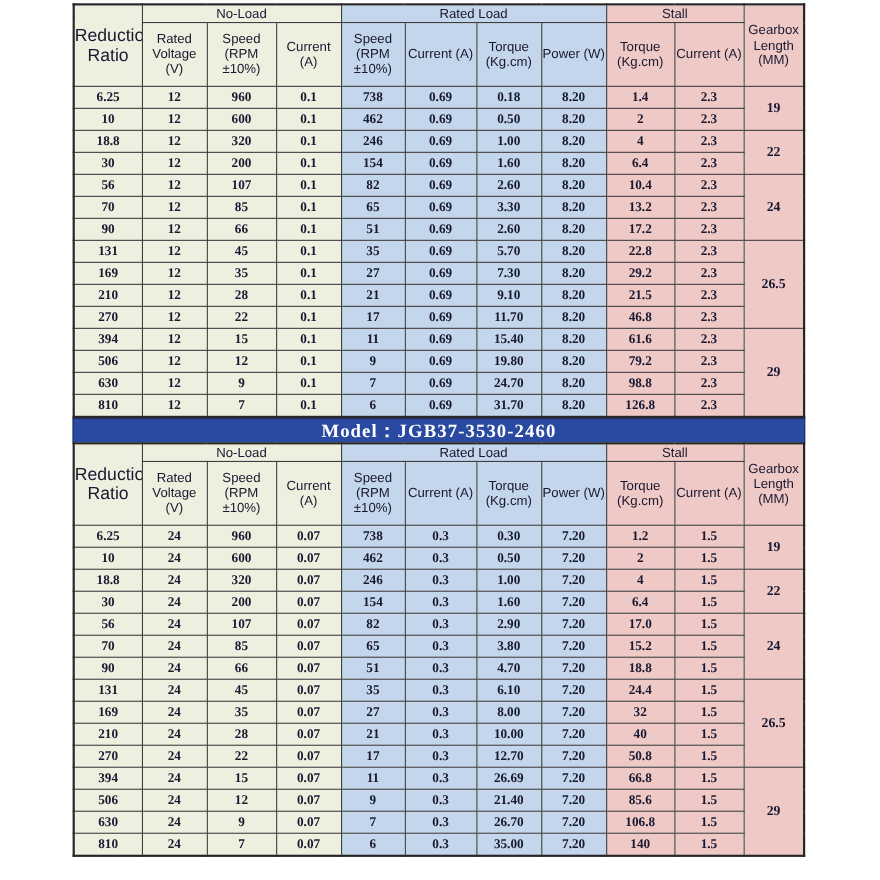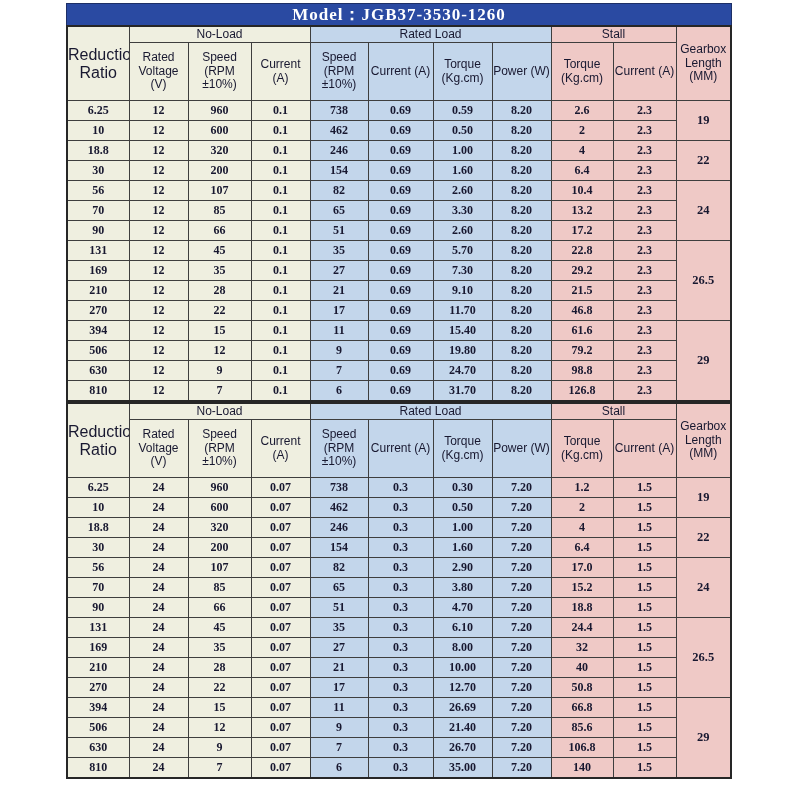--- a/index.html
+++ b/index.html
@@ -63,246 +63,20 @@
   
   col.c0 { width: 62px; }  col.c1 { width: 59px; }  col.c2 { width: 63px; }
   col.c3 { width: 59px; }  col.c4 { width: 58px; }  col.c5 { width: 65px; }
   col.c6 { width: 59px; }  col.c7 { width: 59px; }  col.c8 { width: 62px; }
   col.c9 { width: 63px; }  col.c10 { width: 55px; }
 </style>
 </head>
 <body>
 
 <div class="page">
-
-  <div class="model-block">
-    <div class="title-bar">Model：JGB37-3530-1260</div>
-    <table class="spec">
-      <colgroup>
-        <col class="c0">
-          <col class="c1">
-          <col class="c2">
-          <col class="c3">
-          <col class="c4">
-        <col class="c5">
-          <col class="c6">
-          <col class="c7">
-          <col class="c8">
-          <col class="c9">
-          <col class="c10">
-      </colgroup>
-      <thead>
-        <tr class="section-row">
-          <th rowspan="2" class="bg-ivory corner">Reduction Ratio</th>
-          <th colspan="3" class="bg-ivory">No-Load</th>
-          <th colspan="4" class="bg-blue">Rated Load</th>
-          <th colspan="2" class="bg-pink">Stall</th>
-          <th rowspan="2" class="bg-pink">Gearbox Length (MM)</th>
-        </tr>
-        <tr class="cols-row">
-          <th class="bg-ivory">Rated Voltage (V)</th>
-          <th class="bg-ivory">Speed (RPM ±10%)</th>
-          <th class="bg-ivory">Current (A)</th>
-          <th class="bg-blue">Speed (RPM ±10%)</th>
-          <th class="bg-blue">Current (A)</th>
-          <th class="bg-blue">Torque (Kg.cm)</th>
-          <th class="bg-blue">Power (W)</th>
-          <th class="bg-pink">Torque (Kg.cm)</th>
-          <th class="bg-pink">Current (A)</th>
-        </tr>
-      </thead>
-      <tbody>
-          <tr>
-            <td class="bg-ivory">6.25</td>
-            <td class="bg-ivory">12</td>
-            <td class="bg-ivory">960</td>
-            <td class="bg-ivory">0.1</td>
-            <td class="bg-blue">738</td>
-            <td class="bg-blue">0.69</td>
-            <td class="bg-blue">0.59</td>
-            <td class="bg-blue">8.20</td>
-            <td class="bg-pink">2.6</td>
-            <td class="bg-pink">2.3</td>
-            <td class="bg-pink gearbox-cell" rowspan="2">19</td>
-          </tr>
-          <tr>
-            <td class="bg-ivory">10</td>
-            <td class="bg-ivory">12</td>
-            <td class="bg-ivory">600</td>
-            <td class="bg-ivory">0.1</td>
-            <td class="bg-blue">462</td>
-            <td class="bg-blue">0.69</td>
-            <td class="bg-blue">0.50</td>
-            <td class="bg-blue">8.20</td>
-            <td class="bg-pink">2</td>
-            <td class="bg-pink">2.3</td>
-          </tr>
-          <tr>
-            <td class="bg-ivory">18.8</td>
-            <td class="bg-ivory">12</td>
-            <td class="bg-ivory">320</td>
-            <td class="bg-ivory">0.1</td>
-            <td class="bg-blue">246</td>
-            <td class="bg-blue">0.69</td>
-            <td class="bg-blue">1.00</td>
-            <td class="bg-blue">8.20</td>
-            <td class="bg-pink">4</td>
-            <td class="bg-pink">2.3</td>
-            <td class="bg-pink gearbox-cell" rowspan="2">22</td>
-          </tr>
-          <tr>
-            <td class="bg-ivory">30</td>
-            <td class="bg-ivory">12</td>
-            <td class="bg-ivory">200</td>
-            <td class="bg-ivory">0.1</td>
-            <td class="bg-blue">154</td>
-            <td class="bg-blue">0.69</td>
-            <td class="bg-blue">1.60</td>
-            <td class="bg-blue">8.20</td>
-            <td class="bg-pink">6.4</td>
-            <td class="bg-pink">2.3</td>
-          </tr>
-          <tr>
-            <td class="bg-ivory">56</td>
-            <td class="bg-ivory">12</td>
-            <td class="bg-ivory">107</td>
-            <td class="bg-ivory">0.1</td>
-            <td class="bg-blue">82</td>
-            <td class="bg-blue">0.69</td>
-            <td class="bg-blue">2.60</td>
-            <td class="bg-blue">8.20</td>
-            <td class="bg-pink">10.4</td>
-            <td class="bg-pink">2.3</td>
-            <td class="bg-pink gearbox-cell" rowspan="3">24</td>
-          </tr>
-          <tr>
-            <td class="bg-ivory">70</td>
-            <td class="bg-ivory">12</td>
-            <td class="bg-ivory">85</td>
-            <td class="bg-ivory">0.1</td>
-            <td class="bg-blue">65</td>
-            <td class="bg-blue">0.69</td>
-            <td class="bg-blue">3.30</td>
-            <td class="bg-blue">8.20</td>
-            <td class="bg-pink">13.2</td>
-            <td class="bg-pink">2.3</td>
-          </tr>
-          <tr>
-            <td class="bg-ivory">90</td>
-            <td class="bg-ivory">12</td>
-            <td class="bg-ivory">66</td>
-            <td class="bg-ivory">0.1</td>
-            <td class="bg-blue">51</td>
-            <td class="bg-blue">0.69</td>
-            <td class="bg-blue">2.60</td>
-            <td class="bg-blue">8.20</td>
-            <td class="bg-pink">17.2</td>
-            <td class="bg-pink">2.3</td>
-          </tr>
-          <tr>
-            <td class="bg-ivory">131</td>
-            <td class="bg-ivory">12</td>
-            <td class="bg-ivory">45</td>
-            <td class="bg-ivory">0.1</td>
-            <td class="bg-blue">35</td>
-            <td class="bg-blue">0.69</td>
-            <td class="bg-blue">5.70</td>
-            <td class="bg-blue">8.20</td>
-            <td class="bg-pink">22.8</td>
-            <td class="bg-pink">2.3</td>
-            <td class="bg-pink gearbox-cell" rowspan="4">26.5</td>
-          </tr>
-          <tr>
-            <td class="bg-ivory">169</td>
-            <td class="bg-ivory">12</td>
-            <td class="bg-ivory">35</td>
-            <td class="bg-ivory">0.1</td>
-            <td class="bg-blue">27</td>
-            <td class="bg-blue">0.69</td>
-            <td class="bg-blue">7.30</td>
-            <td class="bg-blue">8.20</td>
-            <td class="bg-pink">29.2</td>
-            <td class="bg-pink">2.3</td>
-          </tr>
-          <tr>
-            <td class="bg-ivory">210</td>
-            <td class="bg-ivory">12</td>
-            <td class="bg-ivory">28</td>
-            <td class="bg-ivory">0.1</td>
-            <td class="bg-blue">21</td>
-            <td class="bg-blue">0.69</td>
-            <td class="bg-blue">9.10</td>
-            <td class="bg-blue">8.20</td>
-            <td class="bg-pink">21.5</td>
-            <td class="bg-pink">2.3</td>
-          </tr>
-          <tr>
-            <td class="bg-ivory">270</td>
-            <td class="bg-ivory">12</td>
-            <td class="bg-ivory">22</td>
-            <td class="bg-ivory">0.1</td>
-            <td class="bg-blue">17</td>
-            <td class="bg-blue">0.69</td>
-            <td class="bg-blue">11.70</td>
-            <td class="bg-blue">8.20</td>
-            <td class="bg-pink">46.8</td>
-            <td class="bg-pink">2.3</td>
-          </tr>
-          <tr>
-            <td class="bg-ivory">394</td>
-            <td class="bg-ivory">12</td>
-            <td class="bg-ivory">15</td>
-            <td class="bg-ivory">0.1</td>
-            <td class="bg-blue">11</td>
-            <td class="bg-blue">0.69</td>
-            <td class="bg-blue">15.40</td>
-            <td class="bg-blue">8.20</td>
-            <td class="bg-pink">61.6</td>
-            <td class="bg-pink">2.3</td>
-            <td class="bg-pink gearbox-cell" rowspan="4">29</td>
-          </tr>
-          <tr>
-            <td class="bg-ivory">506</td>
-            <td class="bg-ivory">12</td>
-            <td class="bg-ivory">12</td>
-            <td class="bg-ivory">0.1</td>
-            <td class="bg-blue">9</td>
-            <td class="bg-blue">0.69</td>
-            <td class="bg-blue">19.80</td>
-            <td class="bg-blue">8.20</td>
-            <td class="bg-pink">79.2</td>
-            <td class="bg-pink">2.3</td>
-          </tr>
-          <tr>
-            <td class="bg-ivory">630</td>
-            <td class="bg-ivory">12</td>
-            <td class="bg-ivory">9</td>
-            <td class="bg-ivory">0.1</td>
-            <td class="bg-blue">7</td>
-            <td class="bg-blue">0.69</td>
-            <td class="bg-blue">24.70</td>
-            <td class="bg-blue">8.20</td>
-            <td class="bg-pink">98.8</td>
-            <td class="bg-pink">2.3</td>
-          </tr>
-          <tr>
-            <td class="bg-ivory">810</td>
-            <td class="bg-ivory">12</td>
-            <td class="bg-ivory">7</td>
-            <td class="bg-ivory">0.1</td>
-            <td class="bg-blue">6</td>
-            <td class="bg-blue">0.69</td>
-            <td class="bg-blue">31.70</td>
-            <td class="bg-blue">8.20</td>
-            <td class="bg-pink">126.8</td>
-            <td class="bg-pink">2.3</td>
-          </tr>
-        </tbody>
-    </table>
-  </div>
 
   <div class="model-block">
     <table class="spec">
       <colgroup>
         <col class="c0">
           <col class="c1">
           <col class="c2">
           <col class="c3">
           <col class="c4">
         <col class="c5">
@@ -328,200 +102,426 @@
           <th class="bg-blue">Current (A)</th>
           <th class="bg-blue">Torque (Kg.cm)</th>
           <th class="bg-blue">Power (W)</th>
           <th class="bg-pink">Torque (Kg.cm)</th>
           <th class="bg-pink">Current (A)</th>
         </tr>
       </thead>
       <tbody>
           <tr>
             <td class="bg-ivory">6.25</td>
-            <td class="bg-ivory">24</td>
+            <td class="bg-ivory">12</td>
             <td class="bg-ivory">960</td>
-            <td class="bg-ivory">0.07</td>
+            <td class="bg-ivory">0.1</td>
             <td class="bg-blue">738</td>
-            <td class="bg-blue">0.3</td>
-            <td class="bg-blue">0.30</td>
-            <td class="bg-blue">7.20</td>
-            <td class="bg-pink">1.2</td>
-            <td class="bg-pink">1.5</td>
+            <td class="bg-blue">0.69</td>
+            <td class="bg-blue">0.18</td>
+            <td class="bg-blue">8.20</td>
+            <td class="bg-pink">1.4</td>
+            <td class="bg-pink">2.3</td>
             <td class="bg-pink gearbox-cell" rowspan="2">19</td>
           </tr>
           <tr>
             <td class="bg-ivory">10</td>
-            <td class="bg-ivory">24</td>
+            <td class="bg-ivory">12</td>
             <td class="bg-ivory">600</td>
-            <td class="bg-ivory">0.07</td>
+            <td class="bg-ivory">0.1</td>
             <td class="bg-blue">462</td>
-            <td class="bg-blue">0.3</td>
+            <td class="bg-blue">0.69</td>
             <td class="bg-blue">0.50</td>
-            <td class="bg-blue">7.20</td>
+            <td class="bg-blue">8.20</td>
             <td class="bg-pink">2</td>
-            <td class="bg-pink">1.5</td>
+            <td class="bg-pink">2.3</td>
           </tr>
           <tr>
             <td class="bg-ivory">18.8</td>
-            <td class="bg-ivory">24</td>
+            <td class="bg-ivory">12</td>
             <td class="bg-ivory">320</td>
-            <td class="bg-ivory">0.07</td>
+            <td class="bg-ivory">0.1</td>
             <td class="bg-blue">246</td>
-            <td class="bg-blue">0.3</td>
+            <td class="bg-blue">0.69</td>
             <td class="bg-blue">1.00</td>
-            <td class="bg-blue">7.20</td>
+            <td class="bg-blue">8.20</td>
             <td class="bg-pink">4</td>
-            <td class="bg-pink">1.5</td>
+            <td class="bg-pink">2.3</td>
             <td class="bg-pink gearbox-cell" rowspan="2">22</td>
           </tr>
           <tr>
             <td class="bg-ivory">30</td>
-            <td class="bg-ivory">24</td>
+            <td class="bg-ivory">12</td>
             <td class="bg-ivory">200</td>
-            <td class="bg-ivory">0.07</td>
+            <td class="bg-ivory">0.1</td>
             <td class="bg-blue">154</td>
-            <td class="bg-blue">0.3</td>
+            <td class="bg-blue">0.69</td>
             <td class="bg-blue">1.60</td>
-            <td class="bg-blue">7.20</td>
+            <td class="bg-blue">8.20</td>
             <td class="bg-pink">6.4</td>
-            <td class="bg-pink">1.5</td>
+            <td class="bg-pink">2.3</td>
           </tr>
           <tr>
             <td class="bg-ivory">56</td>
-            <td class="bg-ivory">24</td>
+            <td class="bg-ivory">12</td>
             <td class="bg-ivory">107</td>
-            <td class="bg-ivory">0.07</td>
+            <td class="bg-ivory">0.1</td>
             <td class="bg-blue">82</td>
-            <td class="bg-blue">0.3</td>
-            <td class="bg-blue">2.90</td>
-            <td class="bg-blue">7.20</td>
-            <td class="bg-pink">17.0</td>
-            <td class="bg-pink">1.5</td>
+            <td class="bg-blue">0.69</td>
+            <td class="bg-blue">2.60</td>
+            <td class="bg-blue">8.20</td>
+            <td class="bg-pink">10.4</td>
+            <td class="bg-pink">2.3</td>
             <td class="bg-pink gearbox-cell" rowspan="3">24</td>
           </tr>
           <tr>
             <td class="bg-ivory">70</td>
-            <td class="bg-ivory">24</td>
+            <td class="bg-ivory">12</td>
             <td class="bg-ivory">85</td>
-            <td class="bg-ivory">0.07</td>
+            <td class="bg-ivory">0.1</td>
             <td class="bg-blue">65</td>
-            <td class="bg-blue">0.3</td>
-            <td class="bg-blue">3.80</td>
-            <td class="bg-blue">7.20</td>
-            <td class="bg-pink">15.2</td>
-            <td class="bg-pink">1.5</td>
+            <td class="bg-blue">0.69</td>
+            <td class="bg-blue">3.30</td>
+            <td class="bg-blue">8.20</td>
+            <td class="bg-pink">13.2</td>
+            <td class="bg-pink">2.3</td>
           </tr>
           <tr>
             <td class="bg-ivory">90</td>
-            <td class="bg-ivory">24</td>
+            <td class="bg-ivory">12</td>
             <td class="bg-ivory">66</td>
-            <td class="bg-ivory">0.07</td>
+            <td class="bg-ivory">0.1</td>
             <td class="bg-blue">51</td>
-            <td class="bg-blue">0.3</td>
-            <td class="bg-blue">4.70</td>
-            <td class="bg-blue">7.20</td>
-            <td class="bg-pink">18.8</td>
-            <td class="bg-pink">1.5</td>
+            <td class="bg-blue">0.69</td>
+            <td class="bg-blue">2.60</td>
+            <td class="bg-blue">8.20</td>
+            <td class="bg-pink">17.2</td>
+            <td class="bg-pink">2.3</td>
           </tr>
           <tr>
             <td class="bg-ivory">131</td>
-            <td class="bg-ivory">24</td>
+            <td class="bg-ivory">12</td>
             <td class="bg-ivory">45</td>
-            <td class="bg-ivory">0.07</td>
+            <td class="bg-ivory">0.1</td>
             <td class="bg-blue">35</td>
-            <td class="bg-blue">0.3</td>
-            <td class="bg-blue">6.10</td>
-            <td class="bg-blue">7.20</td>
-            <td class="bg-pink">24.4</td>
-            <td class="bg-pink">1.5</td>
+            <td class="bg-blue">0.69</td>
+            <td class="bg-blue">5.70</td>
+            <td class="bg-blue">8.20</td>
+            <td class="bg-pink">22.8</td>
+            <td class="bg-pink">2.3</td>
             <td class="bg-pink gearbox-cell" rowspan="4">26.5</td>
           </tr>
           <tr>
             <td class="bg-ivory">169</td>
-            <td class="bg-ivory">24</td>
+            <td class="bg-ivory">12</td>
             <td class="bg-ivory">35</td>
-            <td class="bg-ivory">0.07</td>
+            <td class="bg-ivory">0.1</td>
             <td class="bg-blue">27</td>
-            <td class="bg-blue">0.3</td>
-            <td class="bg-blue">8.00</td>
-            <td class="bg-blue">7.20</td>
-            <td class="bg-pink">32</td>
-            <td class="bg-pink">1.5</td>
+            <td class="bg-blue">0.69</td>
+            <td class="bg-blue">7.30</td>
+            <td class="bg-blue">8.20</td>
+            <td class="bg-pink">29.2</td>
+            <td class="bg-pink">2.3</td>
           </tr>
           <tr>
             <td class="bg-ivory">210</td>
-            <td class="bg-ivory">24</td>
+            <td class="bg-ivory">12</td>
             <td class="bg-ivory">28</td>
-            <td class="bg-ivory">0.07</td>
+            <td class="bg-ivory">0.1</td>
             <td class="bg-blue">21</td>
-            <td class="bg-blue">0.3</td>
-            <td class="bg-blue">10.00</td>
-            <td class="bg-blue">7.20</td>
-            <td class="bg-pink">40</td>
-            <td class="bg-pink">1.5</td>
+            <td class="bg-blue">0.69</td>
+            <td class="bg-blue">9.10</td>
+            <td class="bg-blue">8.20</td>
+            <td class="bg-pink">21.5</td>
+            <td class="bg-pink">2.3</td>
           </tr>
           <tr>
             <td class="bg-ivory">270</td>
-            <td class="bg-ivory">24</td>
+            <td class="bg-ivory">12</td>
             <td class="bg-ivory">22</td>
-            <td class="bg-ivory">0.07</td>
+            <td class="bg-ivory">0.1</td>
             <td class="bg-blue">17</td>
-            <td class="bg-blue">0.3</td>
-            <td class="bg-blue">12.70</td>
-            <td class="bg-blue">7.20</td>
-            <td class="bg-pink">50.8</td>
-            <td class="bg-pink">1.5</td>
+            <td class="bg-blue">0.69</td>
+            <td class="bg-blue">11.70</td>
+            <td class="bg-blue">8.20</td>
+            <td class="bg-pink">46.8</td>
+            <td class="bg-pink">2.3</td>
           </tr>
           <tr>
             <td class="bg-ivory">394</td>
-            <td class="bg-ivory">24</td>
+            <td class="bg-ivory">12</td>
             <td class="bg-ivory">15</td>
-            <td class="bg-ivory">0.07</td>
+            <td class="bg-ivory">0.1</td>
             <td class="bg-blue">11</td>
-            <td class="bg-blue">0.3</td>
-            <td class="bg-blue">26.69</td>
-            <td class="bg-blue">7.20</td>
-            <td class="bg-pink">66.8</td>
-            <td class="bg-pink">1.5</td>
+            <td class="bg-blue">0.69</td>
+            <td class="bg-blue">15.40</td>
+            <td class="bg-blue">8.20</td>
+            <td class="bg-pink">61.6</td>
+            <td class="bg-pink">2.3</td>
             <td class="bg-pink gearbox-cell" rowspan="4">29</td>
           </tr>
           <tr>
             <td class="bg-ivory">506</td>
-            <td class="bg-ivory">24</td>
-            <td class="bg-ivory">12</td>
-            <td class="bg-ivory">0.07</td>
+            <td class="bg-ivory">12</td>
+            <td class="bg-ivory">12</td>
+            <td class="bg-ivory">0.1</td>
             <td class="bg-blue">9</td>
-            <td class="bg-blue">0.3</td>
-            <td class="bg-blue">21.40</td>
-            <td class="bg-blue">7.20</td>
-            <td class="bg-pink">85.6</td>
-            <td class="bg-pink">1.5</td>
+            <td class="bg-blue">0.69</td>
+            <td class="bg-blue">19.80</td>
+            <td class="bg-blue">8.20</td>
+            <td class="bg-pink">79.2</td>
+            <td class="bg-pink">2.3</td>
           </tr>
           <tr>
             <td class="bg-ivory">630</td>
-            <td class="bg-ivory">24</td>
+            <td class="bg-ivory">12</td>
             <td class="bg-ivory">9</td>
-            <td class="bg-ivory">0.07</td>
+            <td class="bg-ivory">0.1</td>
             <td class="bg-blue">7</td>
-            <td class="bg-blue">0.3</td>
-            <td class="bg-blue">26.70</td>
-            <td class="bg-blue">7.20</td>
-            <td class="bg-pink">106.8</td>
-            <td class="bg-pink">1.5</td>
+            <td class="bg-blue">0.69</td>
+            <td class="bg-blue">24.70</td>
+            <td class="bg-blue">8.20</td>
+            <td class="bg-pink">98.8</td>
+            <td class="bg-pink">2.3</td>
           </tr>
           <tr>
             <td class="bg-ivory">810</td>
-            <td class="bg-ivory">24</td>
+            <td class="bg-ivory">12</td>
             <td class="bg-ivory">7</td>
-            <td class="bg-ivory">0.07</td>
+            <td class="bg-ivory">0.1</td>
             <td class="bg-blue">6</td>
-            <td class="bg-blue">0.3</td>
-            <td class="bg-blue">35.00</td>
-            <td class="bg-blue">7.20</td>
-            <td class="bg-pink">140</td>
-            <td class="bg-pink">1.5</td>
+            <td class="bg-blue">0.69</td>
+            <td class="bg-blue">31.70</td>
+            <td class="bg-blue">8.20</td>
+            <td class="bg-pink">126.8</td>
+            <td class="bg-pink">2.3</td>
           </tr>
         </tbody>
     </table>
   </div>
 
+  <div class="model-block">
+    <div class="title-bar">Model：JGB37-3530-2460</div>
+    <table class="spec">
+      <colgroup>
+        <col class="c0">
+          <col class="c1">
+          <col class="c2">
+          <col class="c3">
+          <col class="c4">
+        <col class="c5">
+          <col class="c6">
+          <col class="c7">
+          <col class="c8">
+          <col class="c9">
+          <col class="c10">
+      </colgroup>
+      <thead>
+        <tr class="section-row">
+          <th rowspan="2" class="bg-ivory corner">Reduction Ratio</th>
+          <th colspan="3" class="bg-ivory">No-Load</th>
+          <th colspan="4" class="bg-blue">Rated Load</th>
+          <th colspan="2" class="bg-pink">Stall</th>
+          <th rowspan="2" class="bg-pink">Gearbox Length (MM)</th>
+        </tr>
+        <tr class="cols-row">
+          <th class="bg-ivory">Rated Voltage (V)</th>
+          <th class="bg-ivory">Speed (RPM ±10%)</th>
+          <th class="bg-ivory">Current (A)</th>
+          <th class="bg-blue">Speed (RPM ±10%)</th>
+          <th class="bg-blue">Current (A)</th>
+          <th class="bg-blue">Torque (Kg.cm)</th>
+          <th class="bg-blue">Power (W)</th>
+          <th class="bg-pink">Torque (Kg.cm)</th>
+          <th class="bg-pink">Current (A)</th>
+        </tr>
+      </thead>
+      <tbody>
+          <tr>
+            <td class="bg-ivory">6.25</td>
+            <td class="bg-ivory">24</td>
+            <td class="bg-ivory">960</td>
+            <td class="bg-ivory">0.07</td>
+            <td class="bg-blue">738</td>
+            <td class="bg-blue">0.3</td>
+            <td class="bg-blue">0.30</td>
+            <td class="bg-blue">7.20</td>
+            <td class="bg-pink">1.2</td>
+            <td class="bg-pink">1.5</td>
+            <td class="bg-pink gearbox-cell" rowspan="2">19</td>
+          </tr>
+          <tr>
+            <td class="bg-ivory">10</td>
+            <td class="bg-ivory">24</td>
+            <td class="bg-ivory">600</td>
+            <td class="bg-ivory">0.07</td>
+            <td class="bg-blue">462</td>
+            <td class="bg-blue">0.3</td>
+            <td class="bg-blue">0.50</td>
+            <td class="bg-blue">7.20</td>
+            <td class="bg-pink">2</td>
+            <td class="bg-pink">1.5</td>
+          </tr>
+          <tr>
+            <td class="bg-ivory">18.8</td>
+            <td class="bg-ivory">24</td>
+            <td class="bg-ivory">320</td>
+            <td class="bg-ivory">0.07</td>
+            <td class="bg-blue">246</td>
+            <td class="bg-blue">0.3</td>
+            <td class="bg-blue">1.00</td>
+            <td class="bg-blue">7.20</td>
+            <td class="bg-pink">4</td>
+            <td class="bg-pink">1.5</td>
+            <td class="bg-pink gearbox-cell" rowspan="2">22</td>
+          </tr>
+          <tr>
+            <td class="bg-ivory">30</td>
+            <td class="bg-ivory">24</td>
+            <td class="bg-ivory">200</td>
+            <td class="bg-ivory">0.07</td>
+            <td class="bg-blue">154</td>
+            <td class="bg-blue">0.3</td>
+            <td class="bg-blue">1.60</td>
+            <td class="bg-blue">7.20</td>
+            <td class="bg-pink">6.4</td>
+            <td class="bg-pink">1.5</td>
+          </tr>
+          <tr>
+            <td class="bg-ivory">56</td>
+            <td class="bg-ivory">24</td>
+            <td class="bg-ivory">107</td>
+            <td class="bg-ivory">0.07</td>
+            <td class="bg-blue">82</td>
+            <td class="bg-blue">0.3</td>
+            <td class="bg-blue">2.90</td>
+            <td class="bg-blue">7.20</td>
+            <td class="bg-pink">17.0</td>
+            <td class="bg-pink">1.5</td>
+            <td class="bg-pink gearbox-cell" rowspan="3">24</td>
+          </tr>
+          <tr>
+            <td class="bg-ivory">70</td>
+            <td class="bg-ivory">24</td>
+            <td class="bg-ivory">85</td>
+            <td class="bg-ivory">0.07</td>
+            <td class="bg-blue">65</td>
+            <td class="bg-blue">0.3</td>
+            <td class="bg-blue">3.80</td>
+            <td class="bg-blue">7.20</td>
+            <td class="bg-pink">15.2</td>
+            <td class="bg-pink">1.5</td>
+          </tr>
+          <tr>
+            <td class="bg-ivory">90</td>
+            <td class="bg-ivory">24</td>
+            <td class="bg-ivory">66</td>
+            <td class="bg-ivory">0.07</td>
+            <td class="bg-blue">51</td>
+            <td class="bg-blue">0.3</td>
+            <td class="bg-blue">4.70</td>
+            <td class="bg-blue">7.20</td>
+            <td class="bg-pink">18.8</td>
+            <td class="bg-pink">1.5</td>
+          </tr>
+          <tr>
+            <td class="bg-ivory">131</td>
+            <td class="bg-ivory">24</td>
+            <td class="bg-ivory">45</td>
+            <td class="bg-ivory">0.07</td>
+            <td class="bg-blue">35</td>
+            <td class="bg-blue">0.3</td>
+            <td class="bg-blue">6.10</td>
+            <td class="bg-blue">7.20</td>
+            <td class="bg-pink">24.4</td>
+            <td class="bg-pink">1.5</td>
+            <td class="bg-pink gearbox-cell" rowspan="4">26.5</td>
+          </tr>
+          <tr>
+            <td class="bg-ivory">169</td>
+            <td class="bg-ivory">24</td>
+            <td class="bg-ivory">35</td>
+            <td class="bg-ivory">0.07</td>
+            <td class="bg-blue">27</td>
+            <td class="bg-blue">0.3</td>
+            <td class="bg-blue">8.00</td>
+            <td class="bg-blue">7.20</td>
+            <td class="bg-pink">32</td>
+            <td class="bg-pink">1.5</td>
+          </tr>
+          <tr>
+            <td class="bg-ivory">210</td>
+            <td class="bg-ivory">24</td>
+            <td class="bg-ivory">28</td>
+            <td class="bg-ivory">0.07</td>
+            <td class="bg-blue">21</td>
+            <td class="bg-blue">0.3</td>
+            <td class="bg-blue">10.00</td>
+            <td class="bg-blue">7.20</td>
+            <td class="bg-pink">40</td>
+            <td class="bg-pink">1.5</td>
+          </tr>
+          <tr>
+            <td class="bg-ivory">270</td>
+            <td class="bg-ivory">24</td>
+            <td class="bg-ivory">22</td>
+            <td class="bg-ivory">0.07</td>
+            <td class="bg-blue">17</td>
+            <td class="bg-blue">0.3</td>
+            <td class="bg-blue">12.70</td>
+            <td class="bg-blue">7.20</td>
+            <td class="bg-pink">50.8</td>
+            <td class="bg-pink">1.5</td>
+          </tr>
+          <tr>
+            <td class="bg-ivory">394</td>
+            <td class="bg-ivory">24</td>
+            <td class="bg-ivory">15</td>
+            <td class="bg-ivory">0.07</td>
+            <td class="bg-blue">11</td>
+            <td class="bg-blue">0.3</td>
+            <td class="bg-blue">26.69</td>
+            <td class="bg-blue">7.20</td>
+            <td class="bg-pink">66.8</td>
+            <td class="bg-pink">1.5</td>
+            <td class="bg-pink gearbox-cell" rowspan="4">29</td>
+          </tr>
+          <tr>
+            <td class="bg-ivory">506</td>
+            <td class="bg-ivory">24</td>
+            <td class="bg-ivory">12</td>
+            <td class="bg-ivory">0.07</td>
+            <td class="bg-blue">9</td>
+            <td class="bg-blue">0.3</td>
+            <td class="bg-blue">21.40</td>
+            <td class="bg-blue">7.20</td>
+            <td class="bg-pink">85.6</td>
+            <td class="bg-pink">1.5</td>
+          </tr>
+          <tr>
+            <td class="bg-ivory">630</td>
+            <td class="bg-ivory">24</td>
+            <td class="bg-ivory">9</td>
+            <td class="bg-ivory">0.07</td>
+            <td class="bg-blue">7</td>
+            <td class="bg-blue">0.3</td>
+            <td class="bg-blue">26.70</td>
+            <td class="bg-blue">7.20</td>
+            <td class="bg-pink">106.8</td>
+            <td class="bg-pink">1.5</td>
+          </tr>
+          <tr>
+            <td class="bg-ivory">810</td>
+            <td class="bg-ivory">24</td>
+            <td class="bg-ivory">7</td>
+            <td class="bg-ivory">0.07</td>
+            <td class="bg-blue">6</td>
+            <td class="bg-blue">0.3</td>
+            <td class="bg-blue">35.00</td>
+            <td class="bg-blue">7.20</td>
+            <td class="bg-pink">140</td>
+            <td class="bg-pink">1.5</td>
+          </tr>
+        </tbody>
+    </table>
+  </div>
+
 </div>
 
 </body></html>

